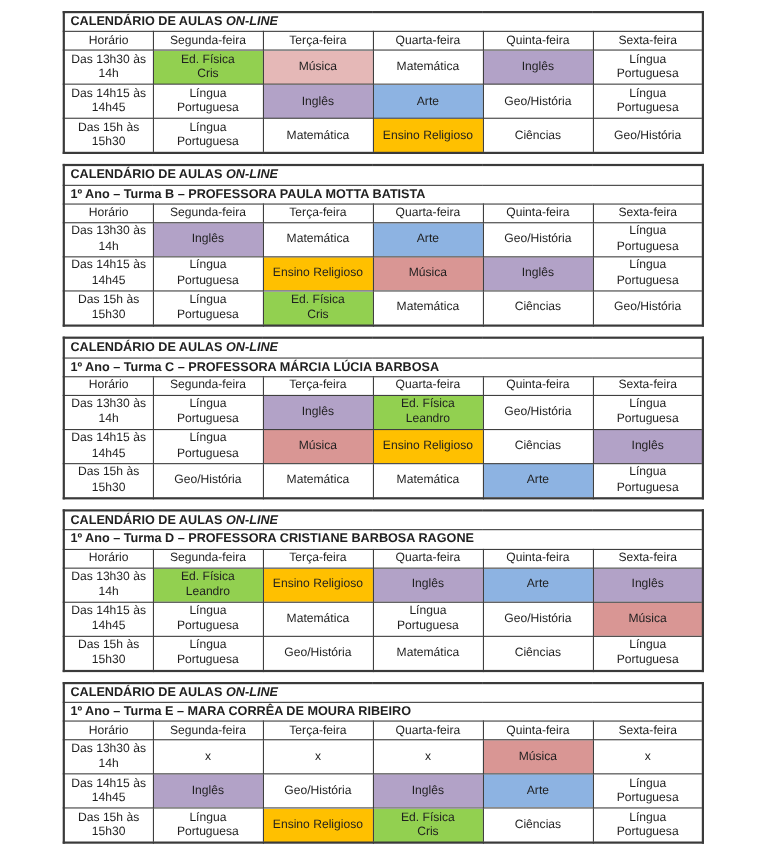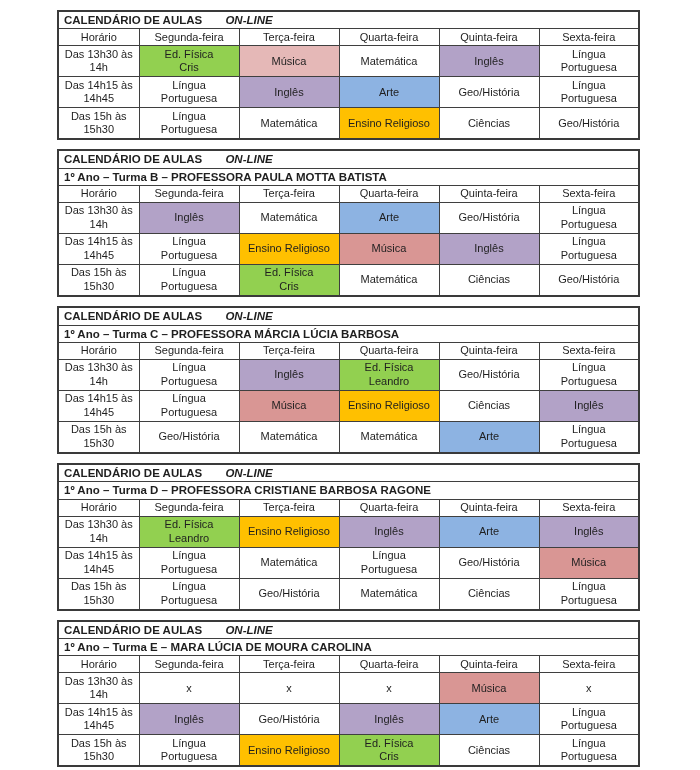--- a/index.html
+++ b/index.html
@@ -29,21 +29,21 @@
     overflow: hidden;
   }
   tr.row-title td {
     text-align: left;
     font-weight: bold;
     font-size: 11.5px;
     padding: 1px 5px;
     height: 14px;
     white-space: nowrap;
   }
-  tr.row-title td .it { font-style: italic; margin-left: 20px; }
+  tr.row-title td .it { font-style: italic; }
   tr.row-head th {
     font-weight: normal;
     height: 14px;
   }
   tr.row-data td { height: 28px; }
 </style>
 </head>
 <body>
 
 <div class="page">
@@ -284,21 +284,21 @@
           <col style="width:100px">
           <col style="width:100px">
           <col style="width:100px">
           <col style="width:100px">
         </colgroup>
         <tbody>
           <tr class="row-title">
             <td colspan="6"><span>CALENDÁRIO DE AULAS </span><span class="it">ON-LINE</span></td>
           </tr>
           <tr class="row-title">
-            <td colspan="6">1º Ano – Turma E – MARA LÚCIA DE MOURA CAROLINA</td>
+            <td colspan="6">1º Ano – Turma E – MARA CORRÊA DE MOURA RIBEIRO</td>
           </tr>
           <tr class="row-head">
             <th>Horário</th>
             <th>Segunda-feira</th>
             <th>Terça-feira</th>
             <th>Quarta-feira</th>
             <th>Quinta-feira</th>
             <th>Sexta-feira</th>
           </tr>
           <tr class="row-data">

